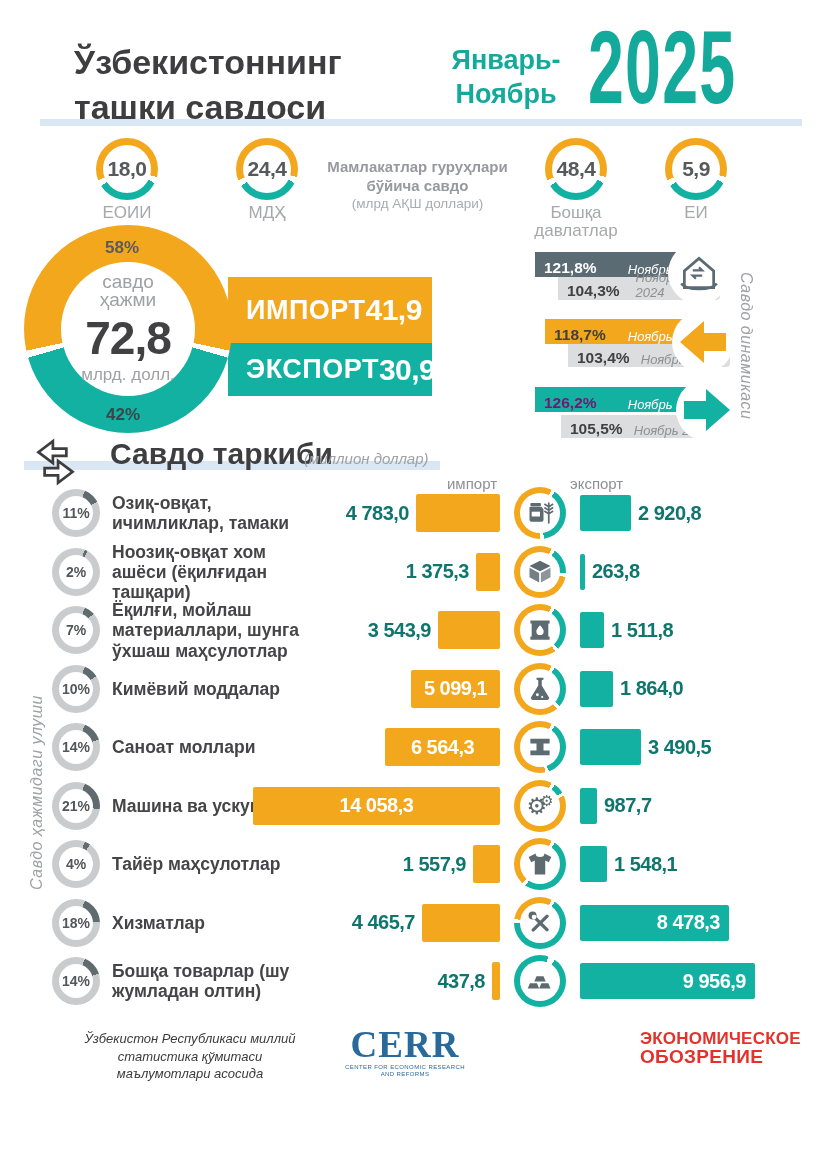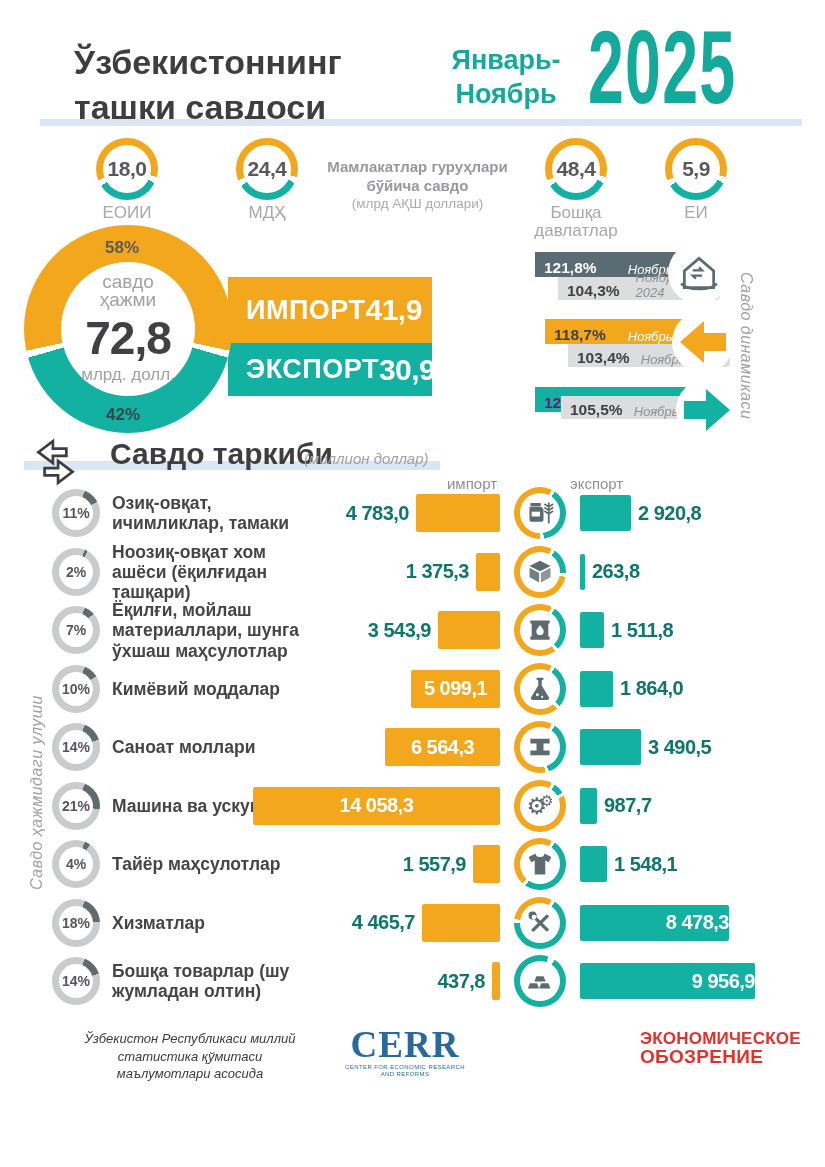--- a/index.html
+++ b/index.html
@@ -81,21 +81,21 @@
   .imp-wrap{position:absolute;right:325px;top:50%;transform:translateY(-50%);
       display:flex;align-items:center;gap:7px;}
   .exp-wrap{position:absolute;left:580px;top:50%;transform:translateY(-50%);
       display:flex;align-items:center;gap:7px;}
   .bar{display:flex;align-items:center;border-radius:2px;}
   .bar.imp{height:38px;background:#f2a71d;}
   .bar.exp{height:36px;background:#12b1a1;}
   .val{font-size:20px;font-weight:bold;color:#0f766e;letter-spacing:-0.5px;white-space:nowrap;}
   .val.in{color:#fff;}
   .bar.imp .val.in{margin:0 auto;}
-  .bar.exp .val.in{margin-left:auto;padding-right:0;}
+  .bar.exp .val.in{margin-left:auto;padding-right:9px;}
   .badge{position:absolute;left:514px;top:50%;transform:translateY(-50%);
       width:52px;height:52px;border-radius:50%;}
   .badge-hole{position:absolute;inset:6px;border-radius:50%;background:#fff;
       display:flex;align-items:center;justify-content:center;}
   .badge svg{width:28px;height:28px;fill:#5d6a70;}
   .gears{font-size:23px;color:#5d6a70;line-height:1;}
   .gears i{font-style:normal;font-size:15px;margin-left:-7px;vertical-align:8px;}
 
   
   .src{left:70px;top:1030px;width:240px;text-align:center;font-size:13px;font-style:italic;
@@ -200,21 +200,21 @@
   <div class="dyn-circle" style="left:672px;top:311px;">
     <svg viewBox="0 0 46 54" width="46" height="54">
         <path d="M0 27L24 6v12h22v18H24v12z" fill="#f2a71d"></path>
       </svg>
   </div>
 
   <div class="abs dynbar teal-bg" style="left:508px;top:387px;width:182px;">
     <span class="p">126,2%</span>
     <span class="l">Ноябрь 2025</span>
   </div>
-  <div class="abs dynbar b2024" style="left:534px;top:396px;width:162px;height:23px;">
+  <div class="abs dynbar b2024" style="left:534px;top:415px;width:162px;height:23px;">
     <span class="p">105,5%</span>
     <span class="l">Ноябрь 2024</span>
   </div>
   <div class="dyn-circle" style="left:676px;top:379px;">
     <svg viewBox="0 0 46 54" width="46" height="54">
         <path d="M46 27L22 6v12H0v18h22v12z" fill="#12b1a1"></path>
       </svg>
   </div>
   <div class="abs dyn-caption">Савдо динамикаси</div>
 

